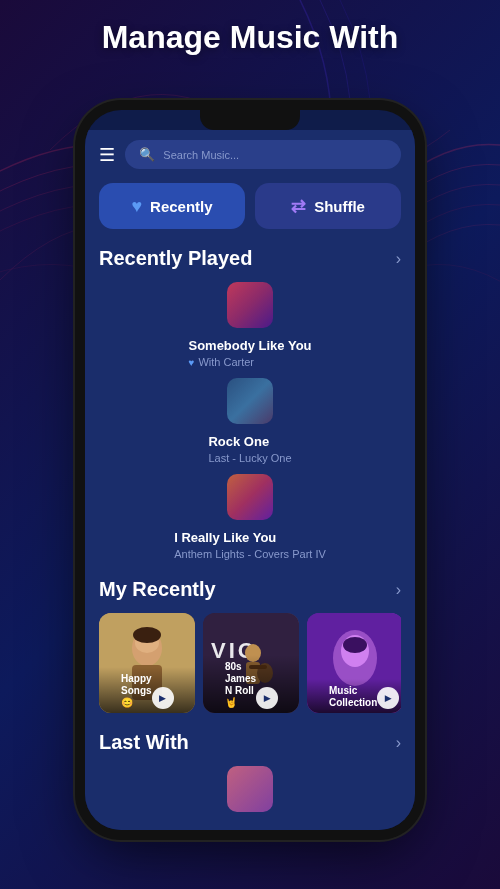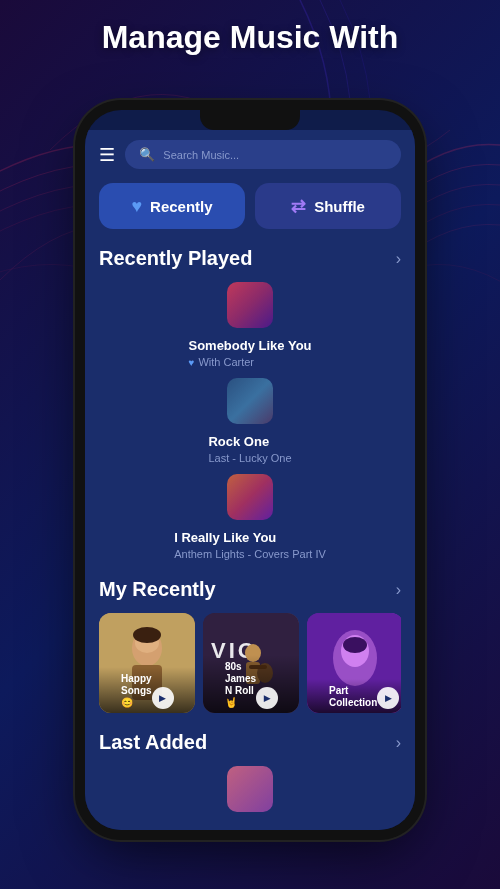--- a/index.html
+++ b/index.html
@@ -393,28 +393,28 @@
         <div class="playlist-card-bg pl-3">
           <svg width="96" height="100" viewBox="0 0 96 100">
             <rect width="96" height="100" fill="#6020a0"></rect>
 
             <ellipse cx="48" cy="45" rx="22" ry="28" fill="#c070e0" opacity="0.6"></ellipse>
             <ellipse cx="48" cy="38" rx="14" ry="16" fill="#d080f0"></ellipse>
             <ellipse cx="48" cy="32" rx="12" ry="8" fill="#3a1060"></ellipse>
           </svg>
         </div>
         <div class="playlist-overlay">
-          <span class="playlist-label">Part Collection</span>
+          <span class="playlist-label">Music Collection</span>
           <div class="play-btn-sm">▶</div>
         </div>
       </div>
     </div>
 
     <div class="section-header">
-      <span class="section-title">Last Added</span>
+      <span class="section-title">Last With</span>
       <span class="chevron-right">›</span>
     </div>
 
     <div class="track-item">
       <div class="last-added-thumb"></div>
     </div>
 
   </div>
 </div>
 

